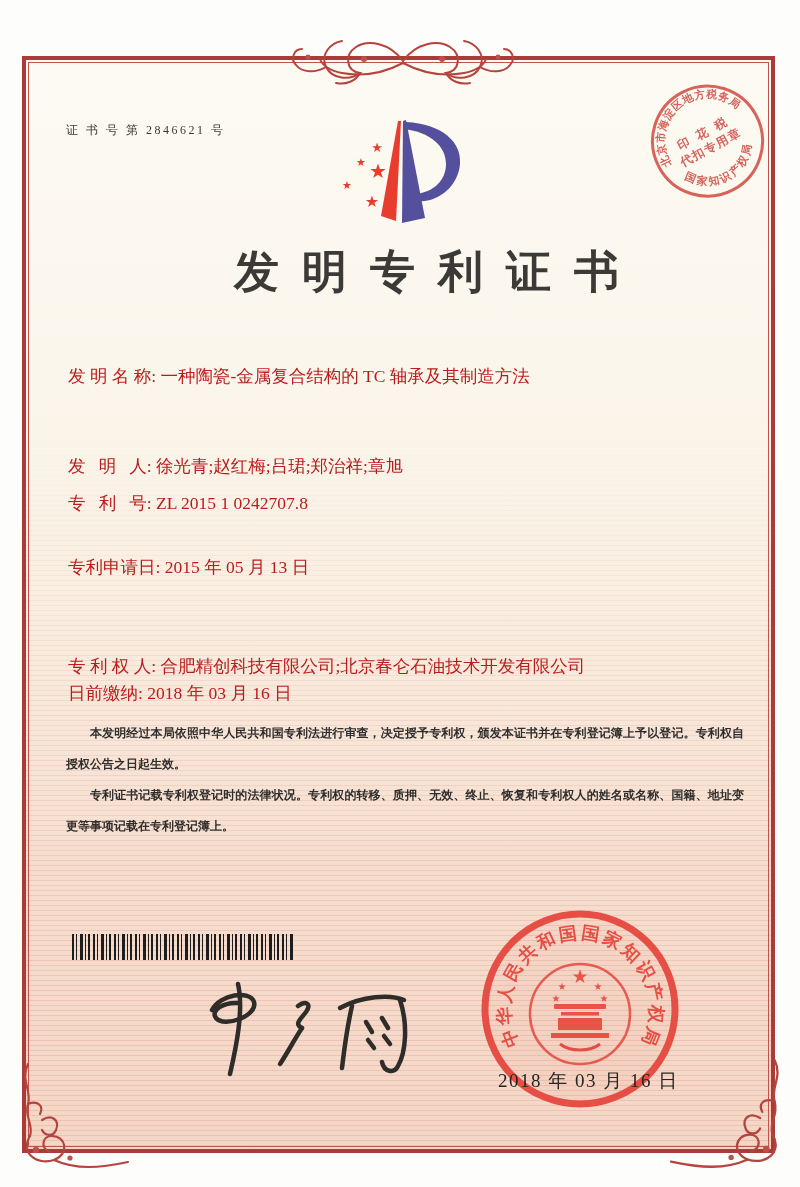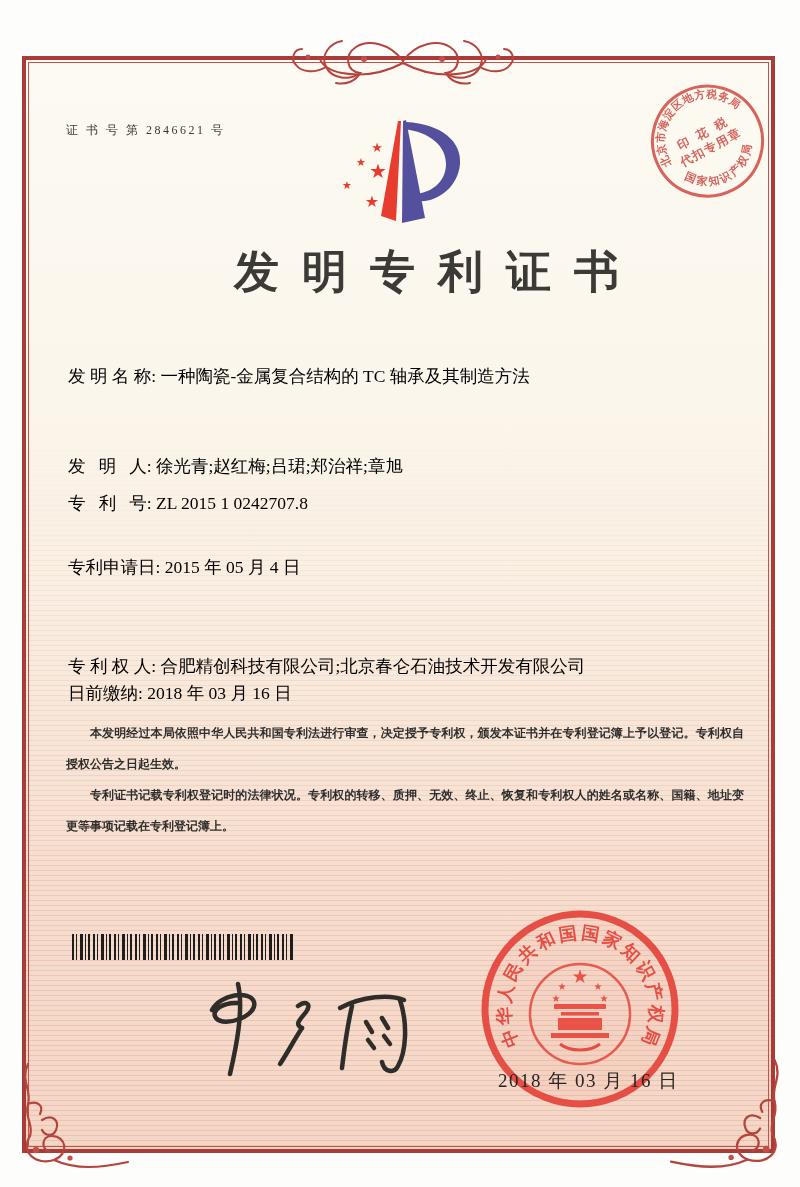--- a/index.html
+++ b/index.html
@@ -24,21 +24,21 @@
     content:"";position:absolute;inset:0;
     background:repeating-linear-gradient(180deg,rgba(206,112,92,.20) 0 1px,transparent 1px 5px);
     -webkit-mask-image:linear-gradient(180deg,transparent 0%,transparent 34%,rgba(0,0,0,.55) 55%,#000 85%);
     mask-image:linear-gradient(180deg,transparent 0%,transparent 34%,rgba(0,0,0,.55) 55%,#000 85%);
     pointer-events:none;
   }
   .cert-no{position:absolute;left:40px;top:62px;font-size:12px;letter-spacing:2.5px;color:#3a3936;}
   .logo{position:absolute;left:308px;top:48px;width:140px;height:128px;}
   .title{position:absolute;left:0;top:182px;width:100%;text-align:center;
     font-size:45px;font-weight:600;letter-spacing:23px;text-indent:23px;color:#3b3a37;margin-left:28px;}
-  .field-row{position:absolute;left:42px;font-size:17.5px;color:#000000;white-space:pre;}
+  .field-row{position:absolute;left:42px;font-size:17.5px;color:#b91c1c;white-space:pre;}
   .field-row .f-label{white-space:pre;}
   .field-row .f-value{white-space:pre;}
   .row-0{top:304px;} .row-1{top:346px;margin-top:48px;} .row-2{top:431px;}
   .row-3{top:495px;} .row-4{top:558px;margin-top:36px;} .row-5{top:621px;}
   .body-text{position:absolute;left:40px;top:658px;width:678px;font-size:12px;line-height:31px;text-align:justify;font-weight:bold;}
   .body-text p{margin:0;text-indent:2em;}
   .barcode{position:absolute;left:46px;top:874px;width:222px;height:26px;
     background:repeating-linear-gradient(90deg,
       #1d1d1d 0,#1d1d1d 2px,transparent 2px,transparent 4px,
       #1d1d1d 4px,#1d1d1d 5px,transparent 5px,transparent 8px,
@@ -110,21 +110,21 @@
     <text x="44" y="70" font-size="20" fill="#e73c2e" text-anchor="middle">★</text>
     <text x="13" y="81" font-size="11" fill="#e73c2e" text-anchor="middle">★</text>
     <text x="38" y="99" font-size="16" fill="#e73c2e" text-anchor="middle">★</text>
   </svg>
 
   <div class="title">发明专利证书</div>
 
   <div class="field-row row-0"><span class="f-label">发 明 名 称: </span><span class="f-value">一种陶瓷-金属复合结构的 TC 轴承及其制造方法</span></div>
   <div class="field-row row-1"><span class="f-label">发   明   人: </span><span class="f-value">徐光青;赵红梅;吕珺;郑治祥;章旭</span></div>
   <div class="field-row row-2"><span class="f-label">专   利   号: </span><span class="f-value">ZL 2015 1 0242707.8</span></div>
-  <div class="field-row row-3"><span class="f-label">专利申请日: </span><span class="f-value">2015 年 05 月 4 日</span></div>
+  <div class="field-row row-3"><span class="f-label">专利申请日: </span><span class="f-value">2015 年 05 月 13 日</span></div>
   <div class="field-row row-4"><span class="f-label">专 利 权 人: </span><span class="f-value">合肥精创科技有限公司;北京春仑石油技术开发有限公司</span></div>
   <div class="field-row row-5"><span class="f-label">日前缴纳: </span><span class="f-value">2018 年 03 月 16 日</span></div>
 
   <div class="body-text">
     <p>本发明经过本局依照中华人民共和国专利法进行审查，决定授予专利权，颁发本证书并在专利登记簿上予以登记。专利权自授权公告之日起生效。</p>
     <p>专利证书记载专利权登记时的法律状况。专利权的转移、质押、无效、终止、恢复和专利权人的姓名或名称、国籍、地址变更等事项记载在专利登记簿上。</p>
   </div>
 
   <div class="barcode"></div>
 

